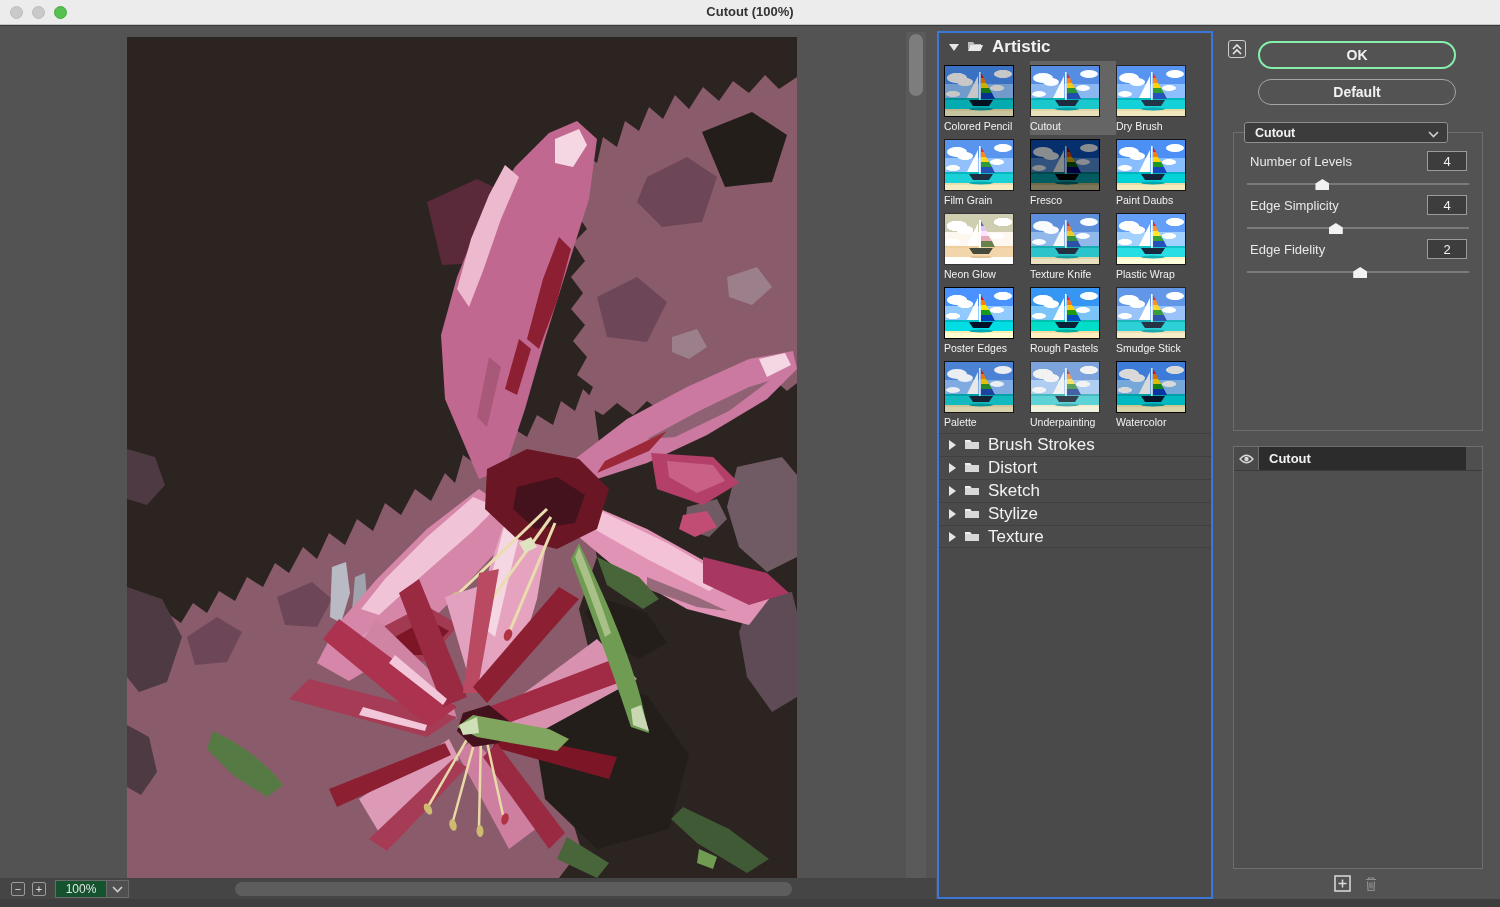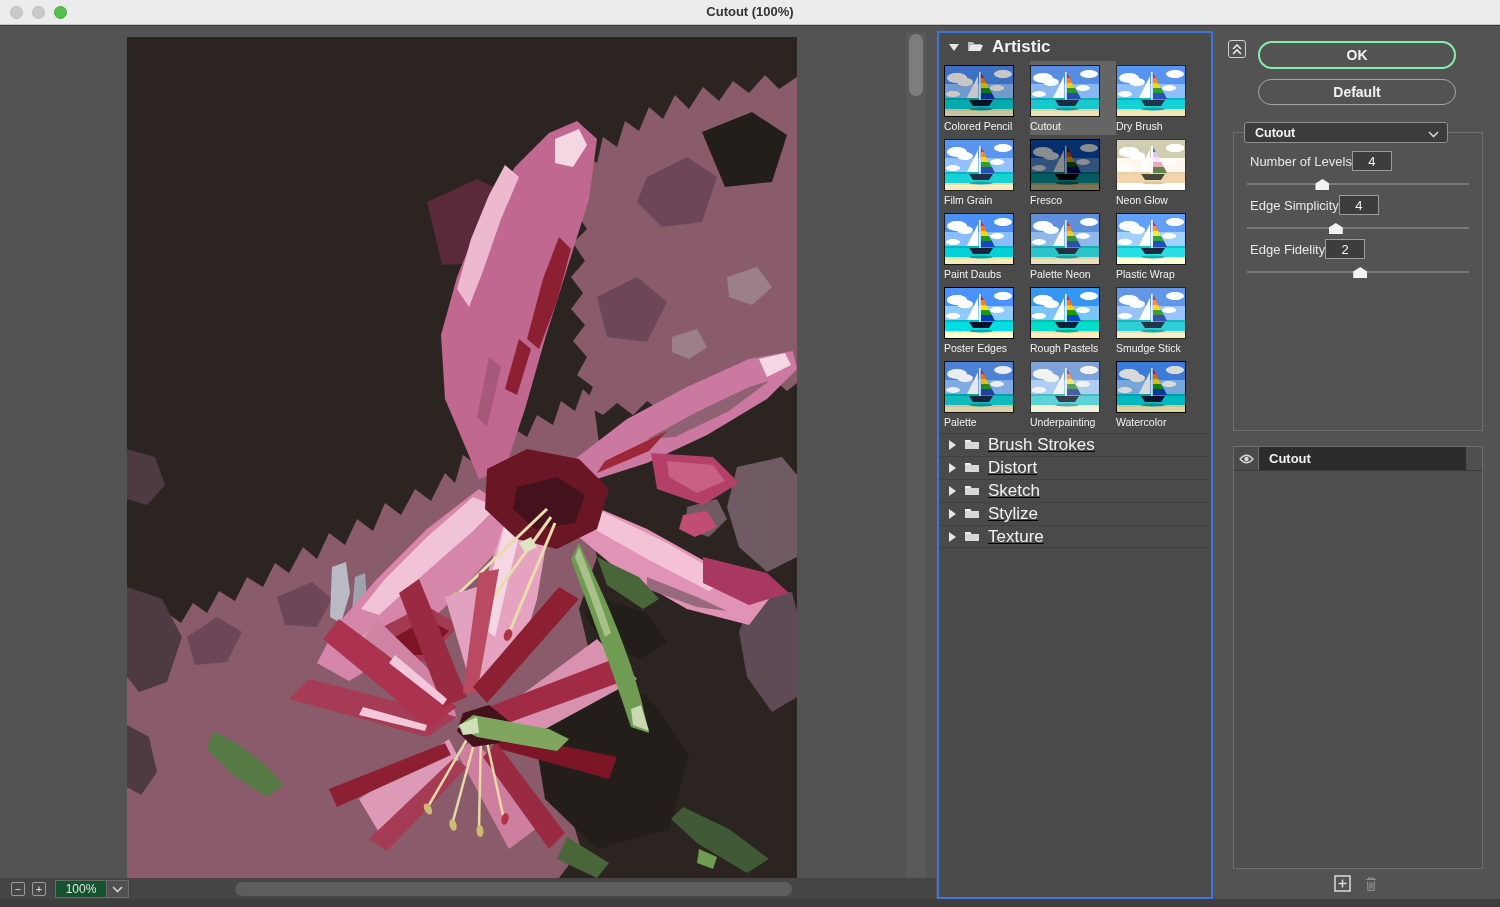--- a/index.html
+++ b/index.html
@@ -57,21 +57,21 @@
               border-right:5px solid transparent; border-top:7px solid #e6e6e6; }
   .tri-right { width:0; height:0; border-top:5px solid transparent;
                border-bottom:5px solid transparent; border-left:7px solid #e6e6e6; }
   .filter-grid { position:absolute; top:28px; left:5px; width:262px;
                  display:grid; grid-template-columns:repeat(3,86px); grid-auto-rows:74px; }
   .thumb-cell { display:flex; flex-direction:column; padding-top:4px; }
   .thumb-cell.selected { background:#656565; }
   .thumb-img { width:70px; height:52px; border:1px solid #222; overflow:hidden; }
   .thumb-img svg { display:block; }
   .thumb-label { margin-top:3px; font-size:10.5px; color:#f2f2f2; white-space:nowrap; }
-  .category-list { position:absolute; top:400px; left:0; width:284px;text-decoration:underline; }
+  .category-list { position:absolute; top:400px; left:0; width:284px; }
   .cat-row { height:23px; display:flex; align-items:center; padding-left:10px; gap:8px;
              border-top:1px solid #404040; }
   .cat-row:last-child { border-bottom:1px solid #404040; }
   .cat-row .cat-name { font-weight:500; }
 
   
   .right-panel { position:absolute; left:1213px; top:0; width:287px; height:882px; }
   .collapse-btn { position:absolute; left:15px; top:14px; width:18px; height:18px;
                   background:transparent; border:1px solid #cfcfcf; border-radius:3px;
                   display:flex; align-items:center; justify-content:center; padding:0; }
@@ -81,21 +81,21 @@
   .ok-btn { top:15px; height:28px; border:2px solid #86efac; border-radius:14px; }
   .default-btn { top:53px; height:26px; border:1px solid #a5a5a5; border-radius:13px; }
   .group-box { position:absolute; left:20px; top:106px; width:250px; height:299px;
                border:1px solid #6e6e6e; }
   .filter-select { position:absolute; left:10px; top:-11px; width:204px; height:21px;
                    background:#3c3c3c; border:1px solid #8f8f8f; border-radius:3px;
                    display:flex; align-items:center; padding:0 8px 0 10px; z-index:2; }
   .filter-select .sel-val { flex:1; color:#f2f2f2; font-size:12.5px; font-weight:bold; }
   .sliders { position:absolute; top:14px; left:0; right:0; }
   .slider-row { position:relative; height:44px; margin:0 13px; }
-  .slider-head { display:flex; align-items:center;
+  .slider-head { display:flex; justify-content:space-between; align-items:center;
                  padding:4px 2px 0 3px; }
   .slider-label { color:#e8e8e8; font-size:13px; }
   .value-box { width:40px; height:20px; background:#3d3d3d; border:1px solid #9b9b9b;
                color:#f2f2f2; font-size:13px; display:flex; align-items:center;
                justify-content:center; }
   .slider-track { position:absolute; bottom:6px; left:0; right:0; height:2px;
                   background:#7a7a7a; }
   .slider-thumb { position:absolute; bottom:-5px; width:14px; height:11px;
                   margin-left:-7px; background:#f2f2f2;
                   clip-path:polygon(50% 0,100% 42%,100% 100%,0 100%,0 42%); }
@@ -405,20 +405,49 @@
                 <polygon points="36,17 36,22 44,22 41,17" fill="#e8c830"></polygon>
                 <polygon points="36,22 36,27 47,27 44,22" fill="#3a8f3e"></polygon>
                 <polygon points="36,27 36,33 50,33 47,27" fill="#2b4fa0"></polygon>
                 <path d="M24,34 L48,34 44,40 28,40 Z" fill="#243040"></path>
                 <ellipse cx="36" cy="43" rx="12" ry="1.5" fill="#1f9ba0"></ellipse>
               </svg>
             </div>
             <div class="thumb-label">Fresco</div>
           </div>
           <div class="thumb-cell">
+            <div class="thumb-img" style="filter: saturate(1.25) contrast(1.15);">
+              <svg viewBox="0 0 70 52" width="70" height="52">
+                <rect width="70" height="52" fill="#5d8cd3"></rect>
+                <rect y="18" width="70" height="14" fill="#8fb4e4"></rect>
+                <g fill="#f4f7fb">
+                  <ellipse cx="12" cy="12" rx="10" ry="5"></ellipse>
+                  <ellipse cx="20" cy="16" rx="8" ry="4"></ellipse>
+                  <ellipse cx="58" cy="8" rx="9" ry="4"></ellipse>
+                  <ellipse cx="52" cy="22" rx="7" ry="3"></ellipse>
+                  <ellipse cx="8" cy="28" rx="7" ry="3"></ellipse>
+                </g>
+                <rect y="32" width="70" height="11" fill="#2fbfc4"></rect>
+                <rect y="32" width="70" height="2" fill="#1ea8ad"></rect>
+                <rect y="43" width="70" height="9" fill="#e3dcbc"></rect>
+                <rect y="43" width="70" height="2" fill="#d8cfa8"></rect>
+                <polygon points="33,10 33,32 22,32" fill="#f2f2f2"></polygon>
+                <rect x="34" y="6" width="1.6" height="30" fill="#e8e8e8"></rect>
+                <polygon points="36,7 36,12 39,12" fill="#c23333"></polygon>
+                <polygon points="36,12 36,17 41,17 39,12" fill="#e8832c"></polygon>
+                <polygon points="36,17 36,22 44,22 41,17" fill="#e8c830"></polygon>
+                <polygon points="36,22 36,27 47,27 44,22" fill="#3a8f3e"></polygon>
+                <polygon points="36,27 36,33 50,33 47,27" fill="#2b4fa0"></polygon>
+                <path d="M24,34 L48,34 44,40 28,40 Z" fill="#243040"></path>
+                <ellipse cx="36" cy="43" rx="12" ry="1.5" fill="#1f9ba0"></ellipse>
+              </svg>
+            </div>
+            <div class="thumb-label">Paint Daubs</div>
+          </div>
+          <div class="thumb-cell">
             <div class="thumb-img" style="filter: brightness(1.55) saturate(0.35) hue-rotate(225deg);">
               <svg viewBox="0 0 70 52" width="70" height="52">
                 <rect width="70" height="52" fill="#5d8cd3"></rect>
                 <rect y="18" width="70" height="14" fill="#8fb4e4"></rect>
                 <g fill="#f4f7fb">
                   <ellipse cx="12" cy="12" rx="10" ry="5"></ellipse>
                   <ellipse cx="20" cy="16" rx="8" ry="4"></ellipse>
                   <ellipse cx="58" cy="8" rx="9" ry="4"></ellipse>
                   <ellipse cx="52" cy="22" rx="7" ry="3"></ellipse>
                   <ellipse cx="8" cy="28" rx="7" ry="3"></ellipse>
@@ -434,49 +463,20 @@
                 <polygon points="36,17 36,22 44,22 41,17" fill="#e8c830"></polygon>
                 <polygon points="36,22 36,27 47,27 44,22" fill="#3a8f3e"></polygon>
                 <polygon points="36,27 36,33 50,33 47,27" fill="#2b4fa0"></polygon>
                 <path d="M24,34 L48,34 44,40 28,40 Z" fill="#243040"></path>
                 <ellipse cx="36" cy="43" rx="12" ry="1.5" fill="#1f9ba0"></ellipse>
               </svg>
             </div>
             <div class="thumb-label">Neon Glow</div>
           </div>
           <div class="thumb-cell">
-            <div class="thumb-img" style="filter: saturate(1.25) contrast(1.15);">
-              <svg viewBox="0 0 70 52" width="70" height="52">
-                <rect width="70" height="52" fill="#5d8cd3"></rect>
-                <rect y="18" width="70" height="14" fill="#8fb4e4"></rect>
-                <g fill="#f4f7fb">
-                  <ellipse cx="12" cy="12" rx="10" ry="5"></ellipse>
-                  <ellipse cx="20" cy="16" rx="8" ry="4"></ellipse>
-                  <ellipse cx="58" cy="8" rx="9" ry="4"></ellipse>
-                  <ellipse cx="52" cy="22" rx="7" ry="3"></ellipse>
-                  <ellipse cx="8" cy="28" rx="7" ry="3"></ellipse>
-                </g>
-                <rect y="32" width="70" height="11" fill="#2fbfc4"></rect>
-                <rect y="32" width="70" height="2" fill="#1ea8ad"></rect>
-                <rect y="43" width="70" height="9" fill="#e3dcbc"></rect>
-                <rect y="43" width="70" height="2" fill="#d8cfa8"></rect>
-                <polygon points="33,10 33,32 22,32" fill="#f2f2f2"></polygon>
-                <rect x="34" y="6" width="1.6" height="30" fill="#e8e8e8"></rect>
-                <polygon points="36,7 36,12 39,12" fill="#c23333"></polygon>
-                <polygon points="36,12 36,17 41,17 39,12" fill="#e8832c"></polygon>
-                <polygon points="36,17 36,22 44,22 41,17" fill="#e8c830"></polygon>
-                <polygon points="36,22 36,27 47,27 44,22" fill="#3a8f3e"></polygon>
-                <polygon points="36,27 36,33 50,33 47,27" fill="#2b4fa0"></polygon>
-                <path d="M24,34 L48,34 44,40 28,40 Z" fill="#243040"></path>
-                <ellipse cx="36" cy="43" rx="12" ry="1.5" fill="#1f9ba0"></ellipse>
-              </svg>
-            </div>
-            <div class="thumb-label">Paint Daubs</div>
-          </div>
-          <div class="thumb-cell">
             <div class="thumb-img" style="filter: saturate(1.05) brightness(1.02);">
               <svg viewBox="0 0 70 52" width="70" height="52">
                 <rect width="70" height="52" fill="#5d8cd3"></rect>
                 <rect y="18" width="70" height="14" fill="#8fb4e4"></rect>
                 <g fill="#f4f7fb">
                   <ellipse cx="12" cy="12" rx="10" ry="5"></ellipse>
                   <ellipse cx="20" cy="16" rx="8" ry="4"></ellipse>
                   <ellipse cx="58" cy="8" rx="9" ry="4"></ellipse>
                   <ellipse cx="52" cy="22" rx="7" ry="3"></ellipse>
                   <ellipse cx="8" cy="28" rx="7" ry="3"></ellipse>
@@ -489,21 +489,21 @@
                 <rect x="34" y="6" width="1.6" height="30" fill="#e8e8e8"></rect>
                 <polygon points="36,7 36,12 39,12" fill="#c23333"></polygon>
                 <polygon points="36,12 36,17 41,17 39,12" fill="#e8832c"></polygon>
                 <polygon points="36,17 36,22 44,22 41,17" fill="#e8c830"></polygon>
                 <polygon points="36,22 36,27 47,27 44,22" fill="#3a8f3e"></polygon>
                 <polygon points="36,27 36,33 50,33 47,27" fill="#2b4fa0"></polygon>
                 <path d="M24,34 L48,34 44,40 28,40 Z" fill="#243040"></path>
                 <ellipse cx="36" cy="43" rx="12" ry="1.5" fill="#1f9ba0"></ellipse>
               </svg>
             </div>
-            <div class="thumb-label">Palette Neon</div>
+            <div class="thumb-label">Texture Knife</div>
           </div>
           <div class="thumb-cell">
             <div class="thumb-img" style="filter: brightness(1.1) contrast(1.15);">
               <svg viewBox="0 0 70 52" width="70" height="52">
                 <rect width="70" height="52" fill="#5d8cd3"></rect>
                 <rect y="18" width="70" height="14" fill="#8fb4e4"></rect>
                 <g fill="#f4f7fb">
                   <ellipse cx="12" cy="12" rx="10" ry="5"></ellipse>
                   <ellipse cx="20" cy="16" rx="8" ry="4"></ellipse>
                   <ellipse cx="58" cy="8" rx="9" ry="4"></ellipse>

